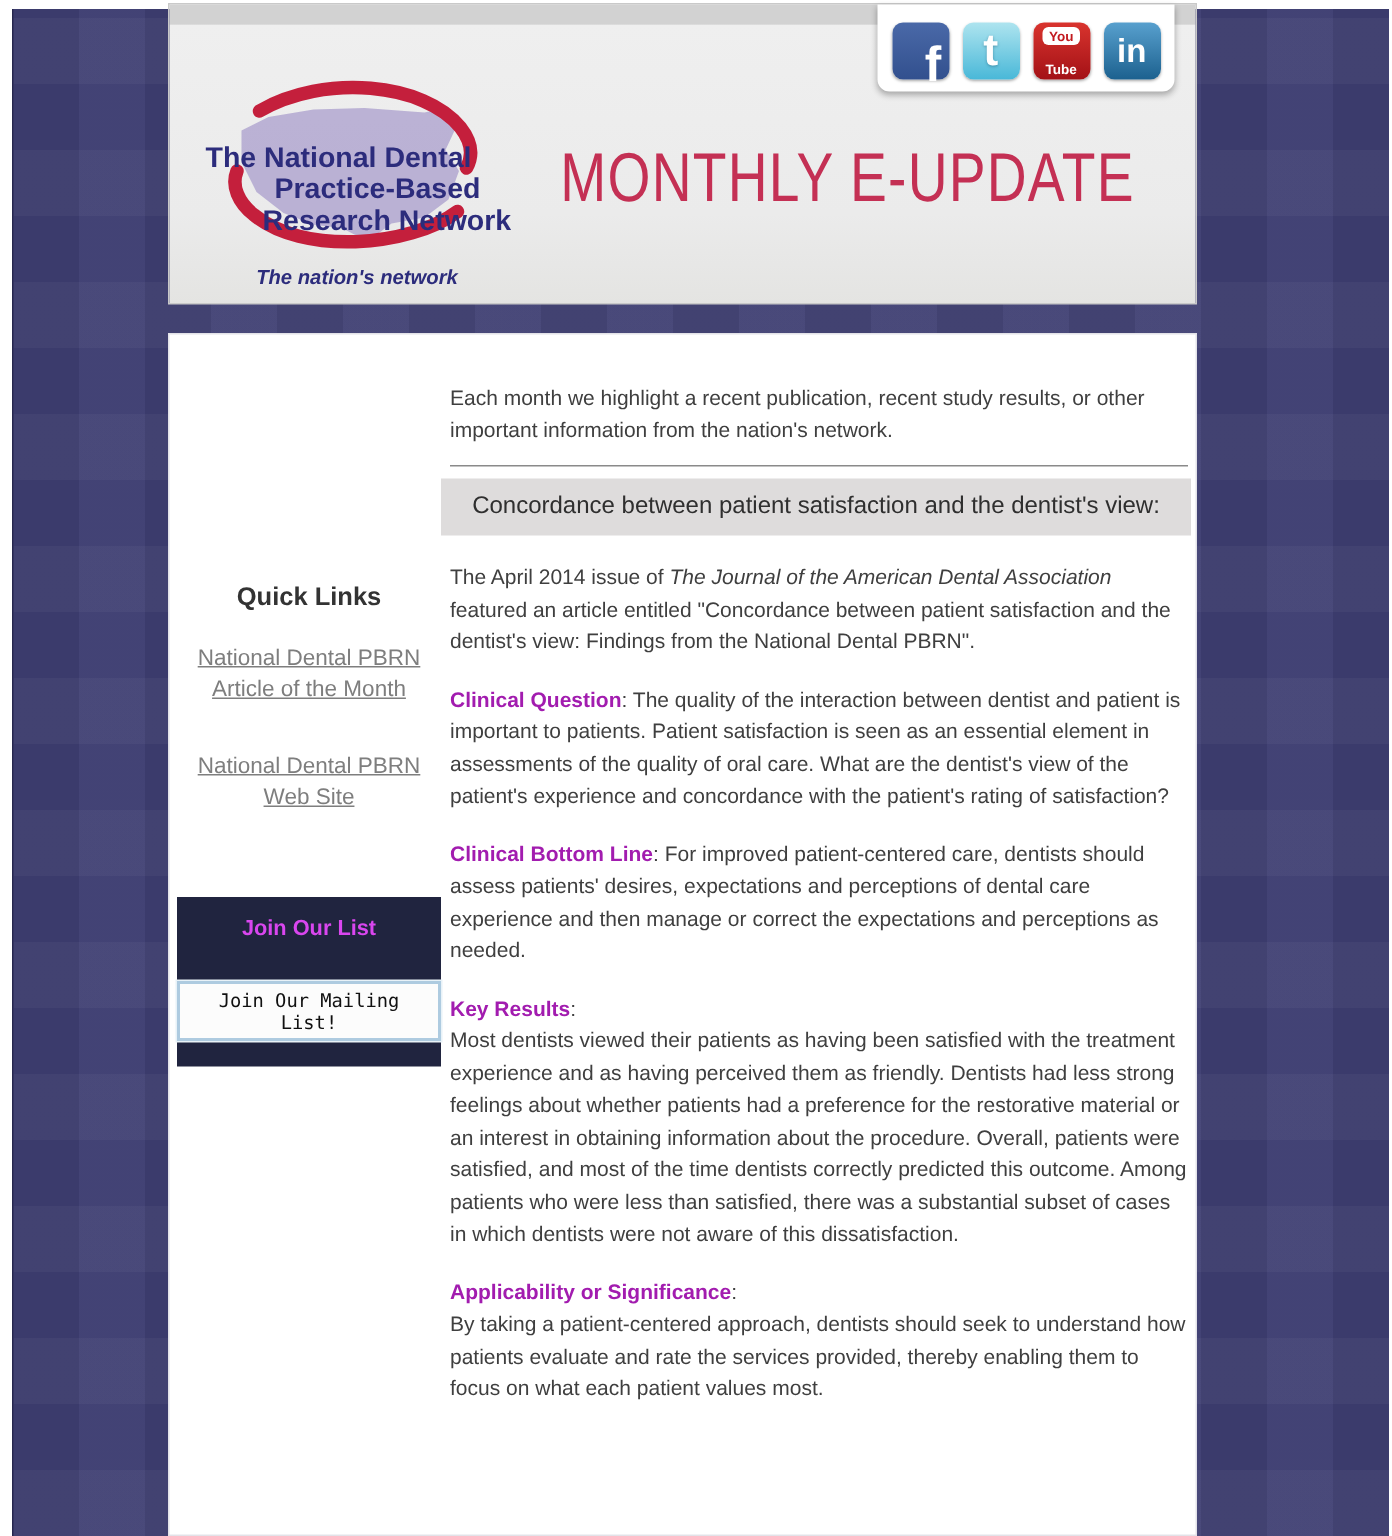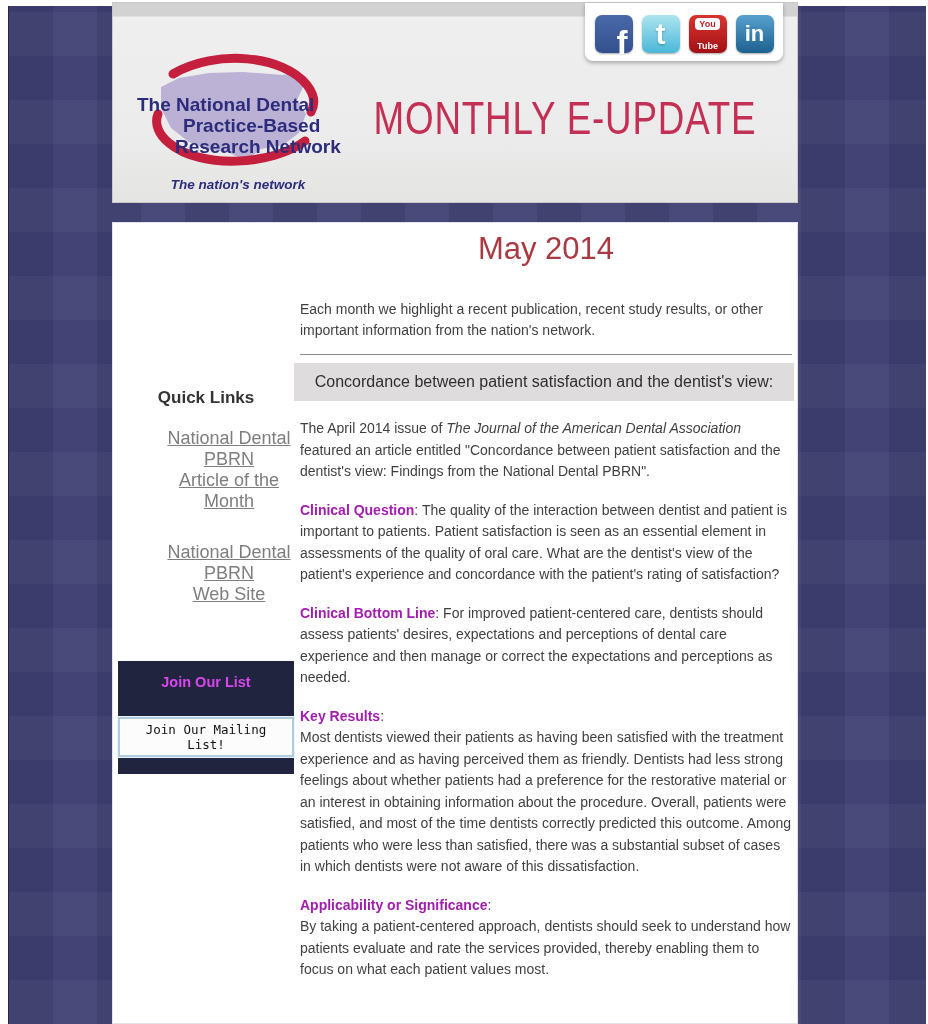--- a/index.html
+++ b/index.html
@@ -53,21 +53,21 @@
 
   
   .content-card {
     position:absolute; left:112px; top:222px; width:686px; height:802px;
     background:#ffffff; border:1px solid #e2e2e8;
   }
 
   
   .sidebar { position:absolute; left:0; top:0; width:186px; padding-top:165px; text-align:center; }
   .quick-links-heading { font-size:17px; font-weight:bold; color:#333; }
-  .side-link { display:block; margin-top:20px; color:#7e7e7e; font-size:18px; line-height:21px; text-decoration:underline; cursor:pointer;padding-left:46px; }
+  .side-link { display:block; margin-top:20px; color:#7e7e7e; font-size:15px; line-height:21px; text-decoration:underline; cursor:pointer; }
   .side-link + .side-link { margin-top:30px; }
   .join-box { width:176px; margin:56px auto 0; background:#20243f; padding:13px 0 17px; }
   .join-title { color:#d946ef; font-size:14.5px;font-weight:bold; }
   .join-btn {
     margin-top:27px; background:#fcfcfc; border:2px solid #aecbe0; outline:1px solid #e8f2f8;
     font-family:"DejaVu Sans Mono", monospace; font-size:12.5px; color:#111;
     padding:3px 6px; cursor:pointer;
   }
 
   
@@ -140,21 +140,20 @@
       <span>Web Site</span>
     </a>
 
     <div class="join-box">
       <div class="join-title">Join Our List</div>
       <button class="join-btn">Join Our Mailing List!</button>
     </div>
   </div>
 
   <div class="main-col">
-    <h1 class="issue-title">May 2014</h1>
 
     <p class="intro">Each month we highlight a recent publication, recent study results, or other important information from the nation's network.</p>
 
     <hr class="divider">
 
     <div class="banner">
       <span>Concordance between patient satisfaction and the dentist's view:</span><br>
     </div>
 
     <p class="para">

